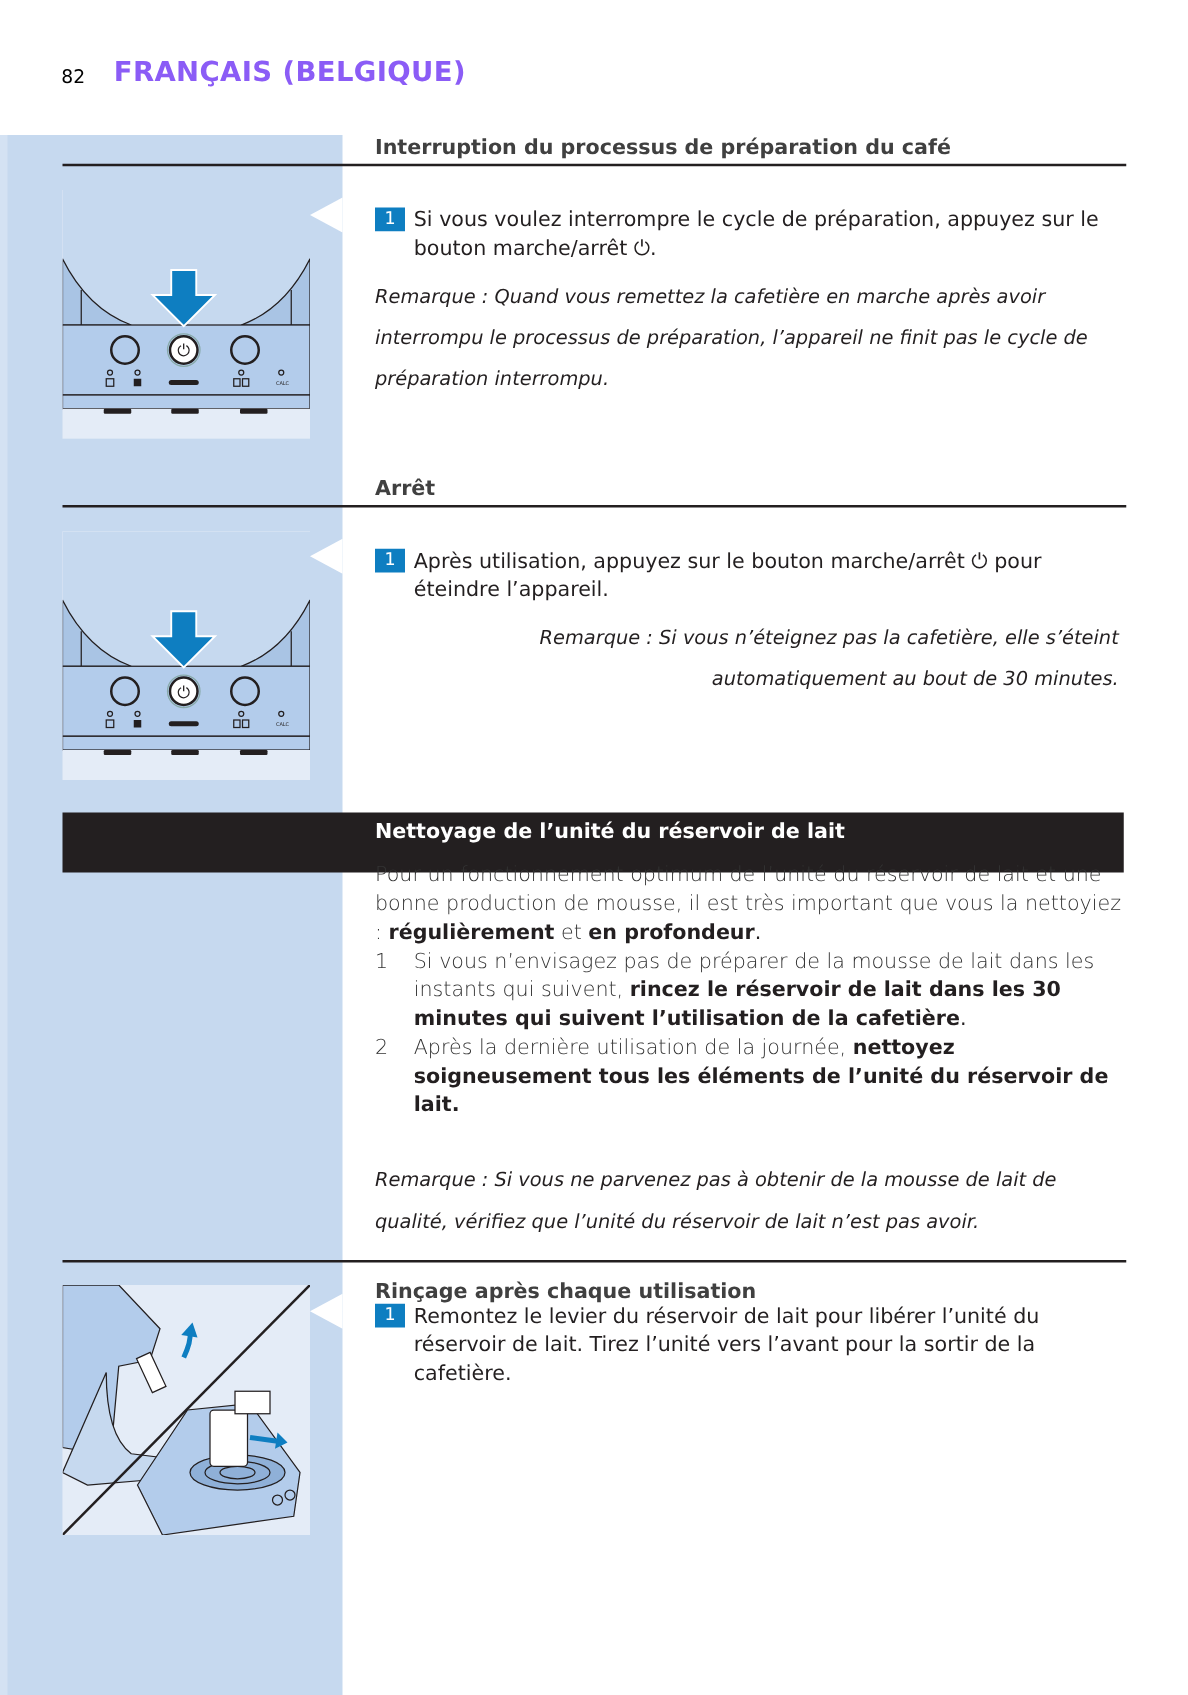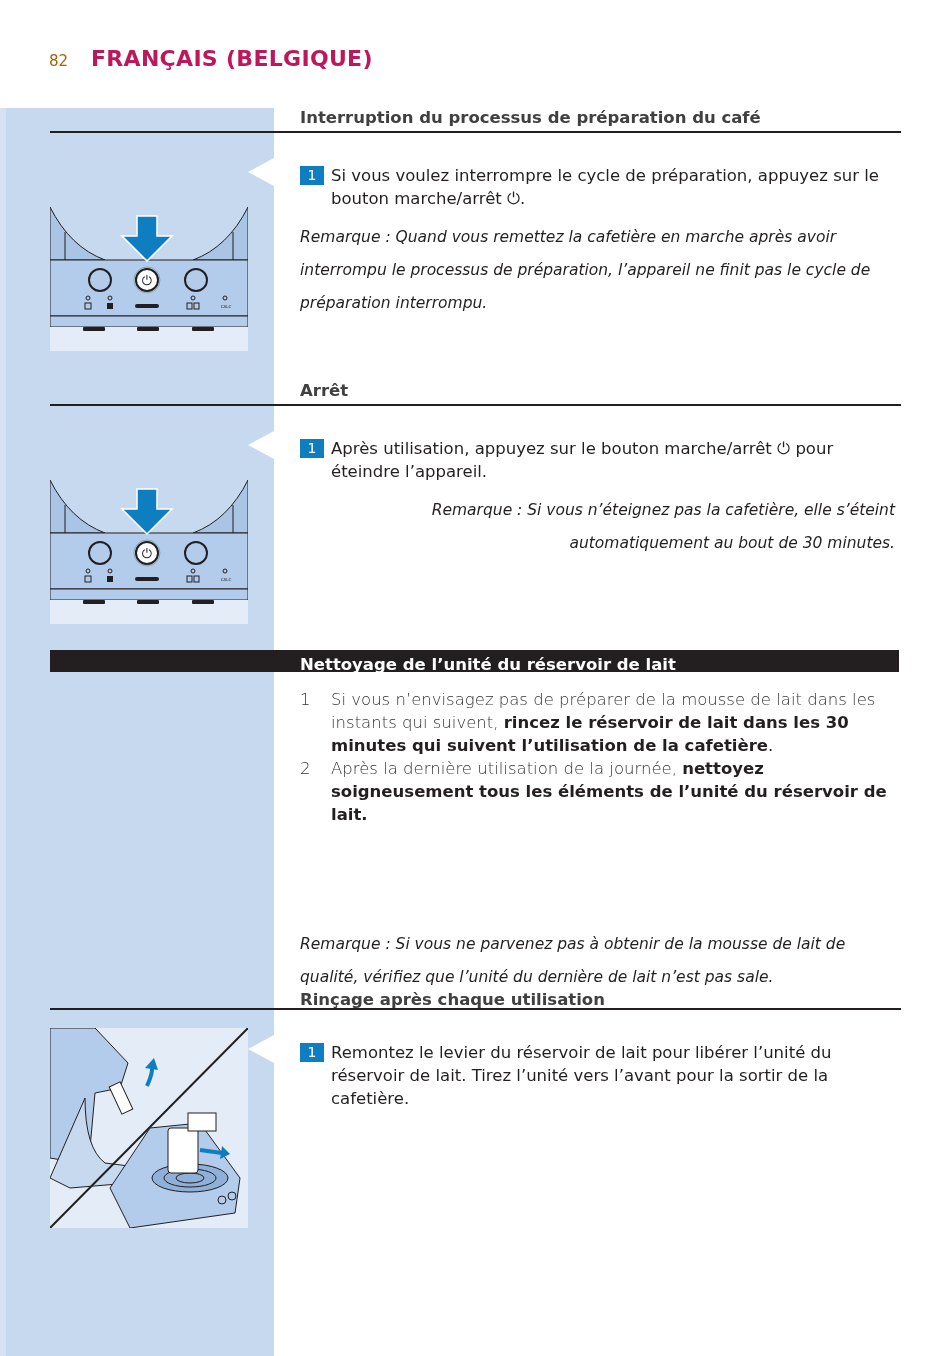--- a/index.html
+++ b/index.html
@@ -1,28 +1,28 @@
 <!DOCTYPE html>
 <html><head>
   <meta charset="utf-8">
   <style>
     * { margin: 0; padding: 0; box-sizing: border-box; }
     html, body { width: 950px; height: 1356px; background: #ffffff; overflow: hidden; }
     body { position: relative; font-family: "DejaVu Sans", sans-serif; color: #231f20; }
 
-    .page-number { position: absolute; left: 49px; top: 52px; font-size: 15px; color: #a16207; }
-    .lang-title { position: absolute; left: 91px; top: 46px; font-size: 22px; font-weight: bold; color: #be185d; letter-spacing: 0.3px; }
+    .page-number { position: absolute; left: 49px; top: 52px; font-size: 15px; color: #000000; }
+    .lang-title { position: absolute; left: 91px; top: 46px; font-size: 22px; font-weight: bold; color: #8b5cf6; letter-spacing: 0.3px; }
 
     .sidebar { position: absolute; left: 0; top: 108px; width: 274px; height: 1248px; background: #c6d9ef; }
     .sidebar-edge { position: absolute; left: 0; top: 108px; width: 6px; height: 1248px; background: #d4e2f3; }
 
     .rule { position: absolute; left: 50px; width: 851px; height: 2px; background: #231f20; }
 
     .heading { position: absolute; left: 300px; font-size: 16.5px; font-weight: bold; color: #404040; }
-    .heading-bar { position: absolute; left: 50px; top: 650px; width: 849px; height: 22px; background: #231f20; }
+    .heading-bar { position: absolute; left: 50px; top: 650px; width: 849px; height: 48px; background: #231f20; }
     .heading-bar .heading { top: 5px; left: 250px; color: #ffffff; }
 
     .illus { position: absolute; left: 50px; width: 198px; background: #e4ecf7; overflow: hidden; }
     .pointer { position: absolute; left: 248px; width: 0; height: 0; border-top: 14px solid transparent; border-bottom: 14px solid transparent; border-right: 26px solid #ffffff; }
 
     .step { position: absolute; left: 300px; width: 590px; font-size: 16.5px; line-height: 23px; color: #231f20; }
     .step-num { position: absolute; left: 0; top: 2px; width: 24px; height: 19px; background: #0e7ec1; color: #ffffff; font-size: 14px; text-align: center; line-height: 19px; }
     .step-text { display: block; margin-left: 31px; }
 
     .note { position: absolute; left: 300px; width: 595px; font-style: italic; font-size: 15.5px; line-height: 33px; color: #231f20; }
@@ -128,35 +128,41 @@
   <span class="step-num">1</span>
   <span class="step-text">Après utilisation, appuyez sur le bouton marche/arrêt ⏻ pour éteindre l’appareil.</span>
 </div>
 <div class="note" style="top:494px;text-align:right;">Remarque : Si vous n’éteignez pas la cafetière, elle s’éteint automatiquement au bout de 30 minutes.</div>
 
 <div class="heading-bar">
   <div class="heading">Nettoyage de l’unité du réservoir de lait</div>
 </div>
 
 <div class="body-text" style="top:688px;">
+  <div>
+    <span class="light">Pour un fonctionnement optimum de l’unité du réservoir de lait et une bonne production de mousse, il est très important que vous la nettoyiez :</span>
+    <b>régulièrement</b>
+    <span class="light">et</span>
+    <b>en profondeur</b><span>.</span>
+  </div>
   <div class="num-list-item">
     <span class="n light">1</span>
     <span class="light">Si vous n’envisagez pas de préparer de la mousse de lait dans les instants qui suivent,</span>
     <b>rincez le réservoir de lait dans les 30 minutes qui suivent l’utilisation de la cafetière</b><span>.</span>
   </div>
   <div class="num-list-item">
     <span class="n light">2</span>
     <span class="light">Après la dernière utilisation de la journée,</span>
     <b>nettoyez soigneusement tous les éléments de l’unité du réservoir de lait.</b>
   </div>
 </div>
 
-<div class="note" style="top:928px;">Remarque : Si vous ne parvenez pas à obtenir de la mousse de lait de qualité, vérifiez que l’unité du dernière de lait n’est pas sale.</div>
+<div class="note" style="top:928px;">Remarque : Si vous ne parvenez pas à obtenir de la mousse de lait de qualité, vérifiez que l’unité du réservoir de lait n’est pas avoir.</div>
 
-<div class="heading" style="top:990px;">Rinçage après chaque utilisation</div>
+<div class="heading" style="top:1023px;">Rinçage après chaque utilisation</div>
 <div class="rule" style="top:1008px;"></div>
 
 <div class="illus" style="top:1028px;height:200px;">
   <svg width="198" height="200" viewBox="0 0 198 200">
     <rect x="0" y="0" width="198" height="200" fill="#e4ecf7"></rect>
 
     <path d="M0 0 L45 0 L78 35 L70 60 L45 65 L40 120 L30 135 L0 130 Z" fill="#b3cceb" stroke="#231f20" stroke-width="1"></path>
     <path d="M35 70 Q35 120 55 135 L95 140 L80 155 L20 160 L0 150 Z" fill="#c6d9ef" stroke="#231f20" stroke-width="1"></path>
     <rect x="65" y="55" width="12" height="30" fill="#ffffff" stroke="#231f20" transform="rotate(-25 71 70)"></rect>
     <path d="M97 58 Q103 45 102 38" fill="none" stroke="#0e7ec1" stroke-width="4"></path>

